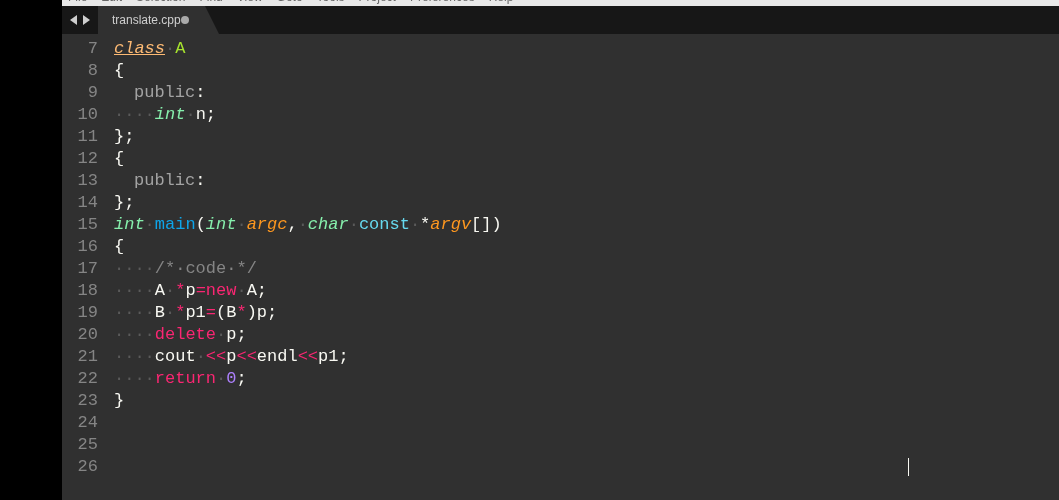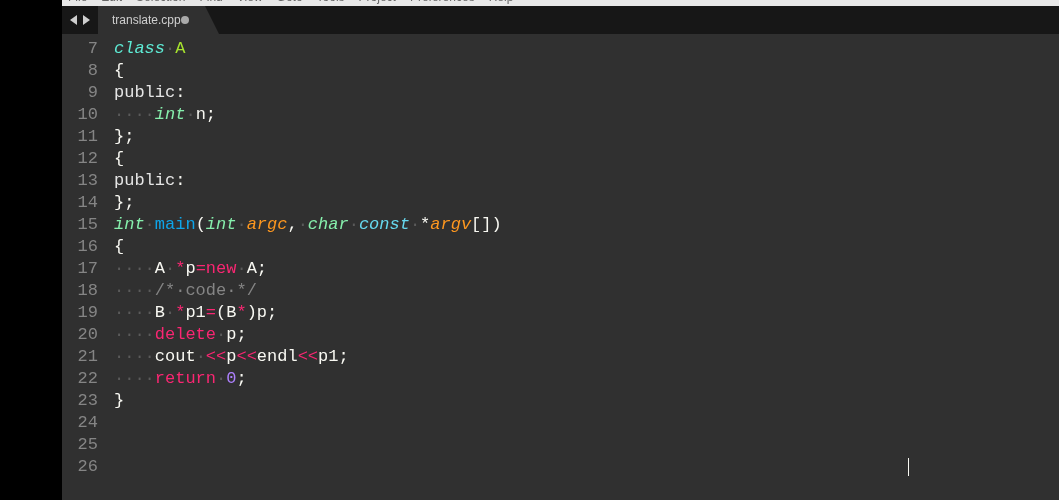--- a/index.html
+++ b/index.html
@@ -106,29 +106,29 @@
     position: relative;
   }
   .code .row.hl::before {
     content: "";
     position: absolute;
     left: -46px; right: 0; top: 0; bottom: 0;
     background: rgba(255,255,255,0.045);
     pointer-events: none;
   }
   .ws { color: #5a5a5a; }
-  .c-storage { color: #5eead4; font-style: italic; }
+  .c-storage { color: #fdba74; font-style: italic; text-decoration: underline; }
   .c-type    { color: #86efac; font-style: italic; }
   .c-name    { color: #a6e22e; }
   .c-punc    { color: #f8f8f2; }
-  .c-access  { color: #e5e5e5; }
+  .c-access  { color: #a3a3a3; margin-left: 20px; }
   .c-keyword { color: #f92672; }
   .c-func    { color: #0ea5e9; }
   .c-param   { color: #fd971f; font-style: italic; }
-  .c-const   { color: #66d9ef; font-style: italic; }
+  .c-const   { color: #66d9ef; }
   .c-num     { color: #ae81ff; }
   .c-comment { color: #858585; }
   .c-plain   { color: #f8f8f2; }
   .caret {
     position: absolute;
     width: 1px;
     height: 18px;
     background: #f8f8f2;
     right: 150px;
     bottom: 24px;
@@ -199,22 +199,22 @@
     <div class="row"><span class="c-storage">class</span><span class="ws">·</span><span class="c-name">A</span></div>
         <div class="row"><span class="c-punc">{</span></div>
         <div class="row"><span class="c-access">public</span><span class="c-punc">:</span></div>
         <div class="row"><span class="ws">····</span><span class="c-type">int</span><span class="ws">·</span><span class="c-plain">n;</span></div>
         <div class="row"><span class="c-punc">};</span></div>
         <div class="row"><span class="c-punc">{</span></div>
         <div class="row"><span class="c-access">public</span><span class="c-punc">:</span></div>
         <div class="row"><span class="c-punc">};</span></div>
         <div class="row"><span class="c-type">int</span><span class="ws">·</span><span class="c-func">main</span><span class="c-punc">(</span><span class="c-type">int</span><span class="ws">·</span><span class="c-param">argc</span><span class="c-punc">,</span><span class="ws">·</span><span class="c-type">char</span><span class="ws">·</span><span class="c-const">const</span><span class="ws">·</span><span class="c-punc">*</span><span class="c-param">argv</span><span class="c-punc">[])</span></div>
         <div class="row"><span class="c-punc">{</span></div>
+        <div class="row"><span class="ws">····</span><span class="c-comment">/*·code·*/</span></div>
         <div class="row"><span class="ws">····</span><span class="c-plain">A</span><span class="ws">·</span><span class="c-keyword">*</span><span class="c-plain">p</span><span class="c-keyword">=</span><span class="c-keyword">new</span><span class="ws">·</span><span class="c-plain">A;</span></div>
-        <div class="row"><span class="ws">····</span><span class="c-comment">/*·code·*/</span></div>
         <div class="row"><span class="ws">····</span><span class="c-plain">B</span><span class="ws">·</span><span class="c-keyword">*</span><span class="c-plain">p1</span><span class="c-keyword">=</span><span class="c-plain">(B</span><span class="c-keyword">*</span><span class="c-plain">)p;</span></div>
         <div class="row"><span class="ws">····</span><span class="c-keyword">delete</span><span class="ws">·</span><span class="c-plain">p;</span></div>
         <div class="row"><span class="ws">····</span><span class="c-plain">cout</span><span class="ws">·</span><span class="c-keyword">&lt;&lt;</span><span class="c-plain">p</span><span class="c-keyword">&lt;&lt;</span><span class="c-plain">endl</span><span class="c-keyword">&lt;&lt;</span><span class="c-plain">p1;</span></div>
         <div class="row"><span class="ws">····</span><span class="c-keyword">return</span><span class="ws">·</span><span class="c-num">0</span><span class="c-punc">;</span></div>
         <div class="row"><span class="c-punc">}</span></div>
       </div>
   </div>
 
 </div>
 

